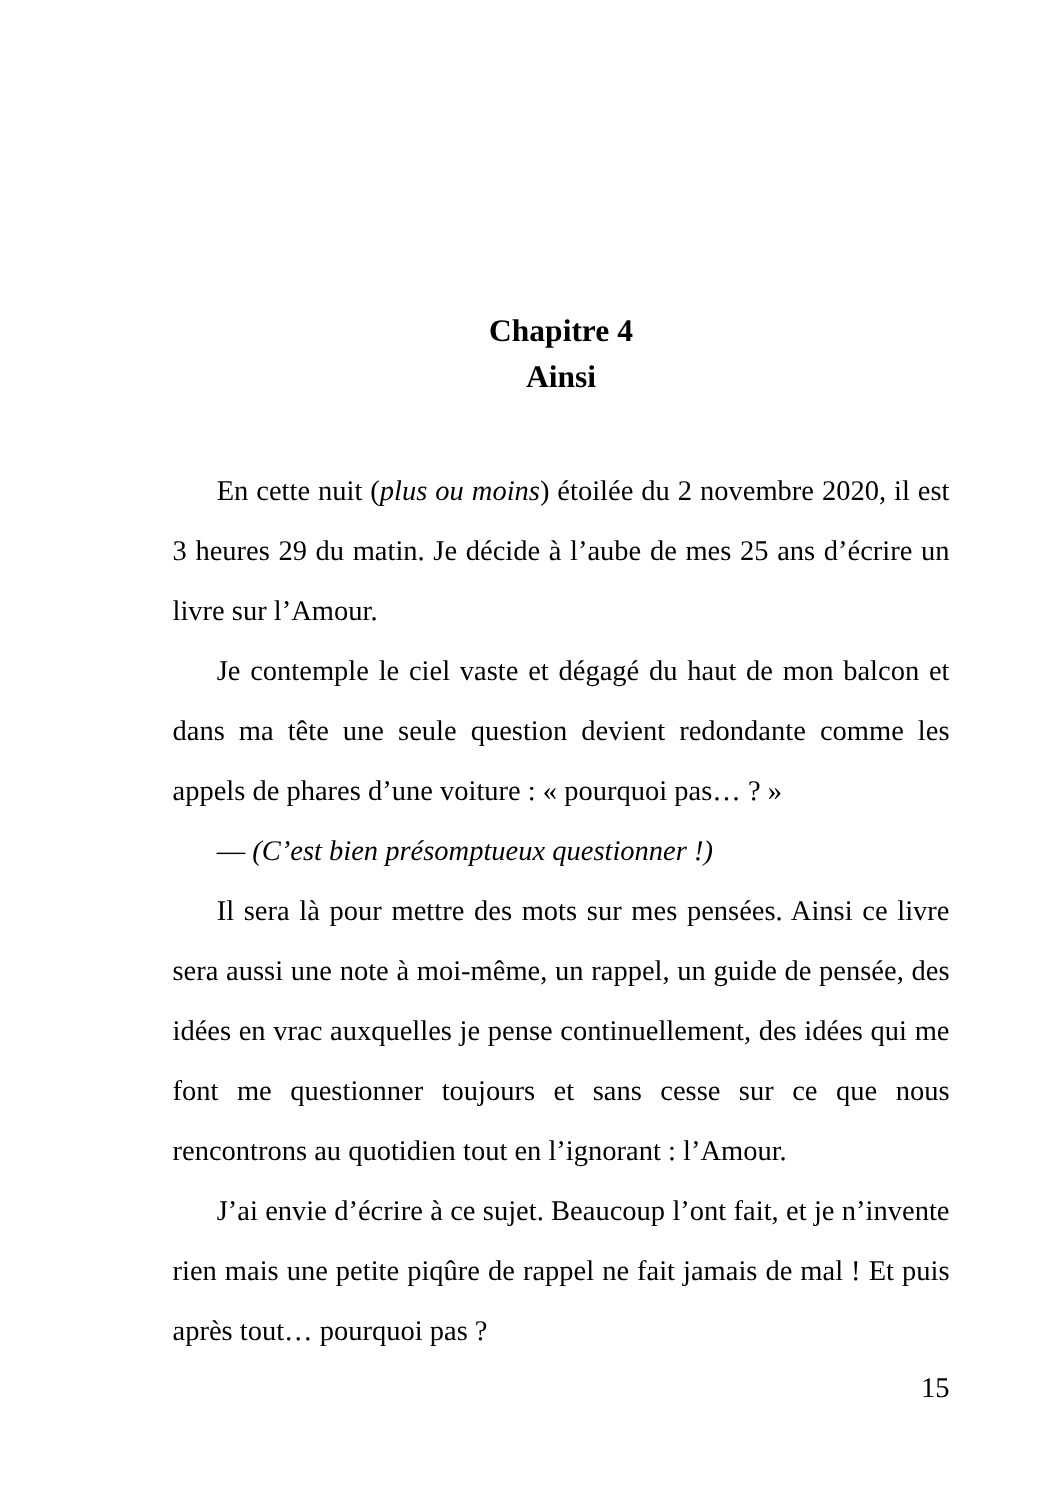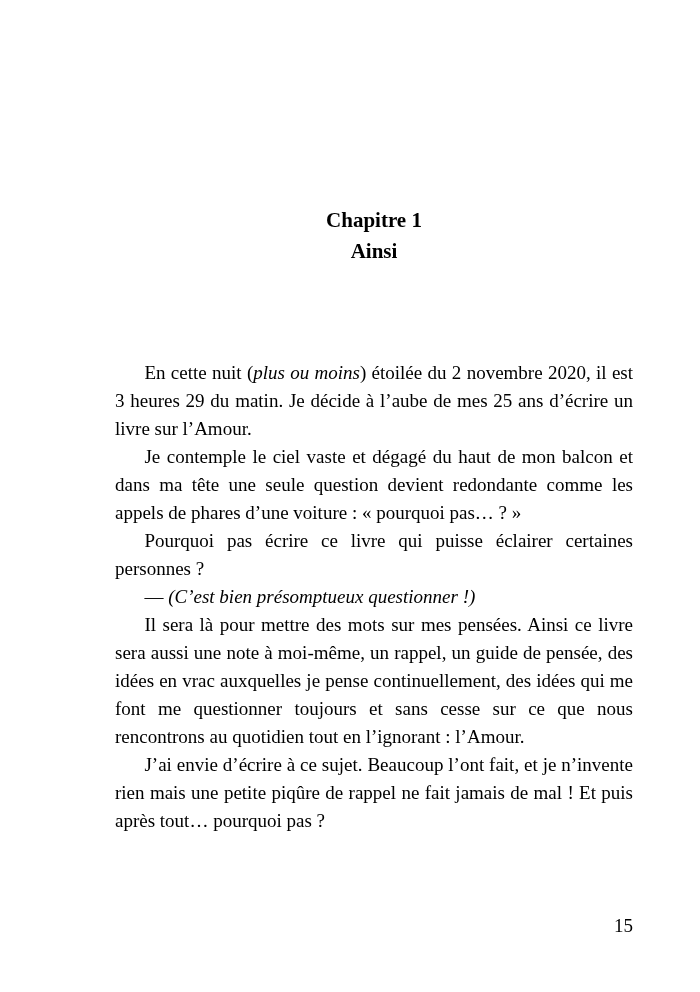--- a/index.html
+++ b/index.html
@@ -24,23 +24,23 @@
   }
   .chapter-heading {
     margin: 0;
     padding-top: 205px;
     text-align: center;
     font-size: 21px;
     line-height: 31px;
     font-weight: bold;
   }
   .body-text {
-    margin-top: 92px;
+    margin-top: 41px;
     font-size: 19px;
-    line-height: 28px;
+    line-height: 40px;
   }
   .para {
     margin: 0;
     text-align: justify;
     text-indent: 1.55em;
   }
   .para.space-before {
     margin-top: 28px;
   }
   .italic {
@@ -53,27 +53,26 @@
     font-size: 19px;
     line-height: 28px;
     text-align: center;
   }
 </style>
 </head>
 <body>
 
 <div class="book-page">
   <h1 class="chapter-heading">
-    <span>Chapitre 1</span><br>
+    <span>Chapitre 4</span><br>
     <span>Ainsi</span>
   </h1>
 
   <div class="body-text" id="paragraphs">
       <p class="para"><span>En cette nuit (</span><span class="italic">plus ou moins</span><span>) étoilée du 2 novembre 2020, il est 3 heures 29 du matin. Je décide à l’aube de mes 25 ans d’écrire un livre sur l’Amour.</span></p>
       <p class="para"><span>Je contemple le ciel vaste et dégagé du haut de mon balcon et dans ma tête une seule question devient redondante comme les appels de phares d’une voiture : « pourquoi pas… ? »</span></p>
-      <p class="para"><span>Pourquoi pas écrire ce livre qui puisse éclairer certaines personnes ?</span></p>
       <p class="para"><span>— </span><span class="italic">(C’est bien présomptueux questionner !)</span></p>
       <p class="para"><span>Il sera là pour mettre des mots sur mes pensées. Ainsi ce livre sera aussi une note à moi-même, un rappel, un guide de pensée, des idées en vrac auxquelles je pense continuellement, des idées qui me font me questionner toujours et sans cesse sur ce que nous rencontrons au quotidien tout en l’ignorant : l’Amour.</span></p>
       <p class="para"><span>J’ai envie d’écrire à ce sujet. Beaucoup l’ont fait, et je n’invente rien mais une petite piqûre de rappel ne fait jamais de mal ! Et puis après tout… pourquoi pas ?</span></p>
     </div>
 
   <div class="page-number">15</div>
 </div>
 
 </body></html>

